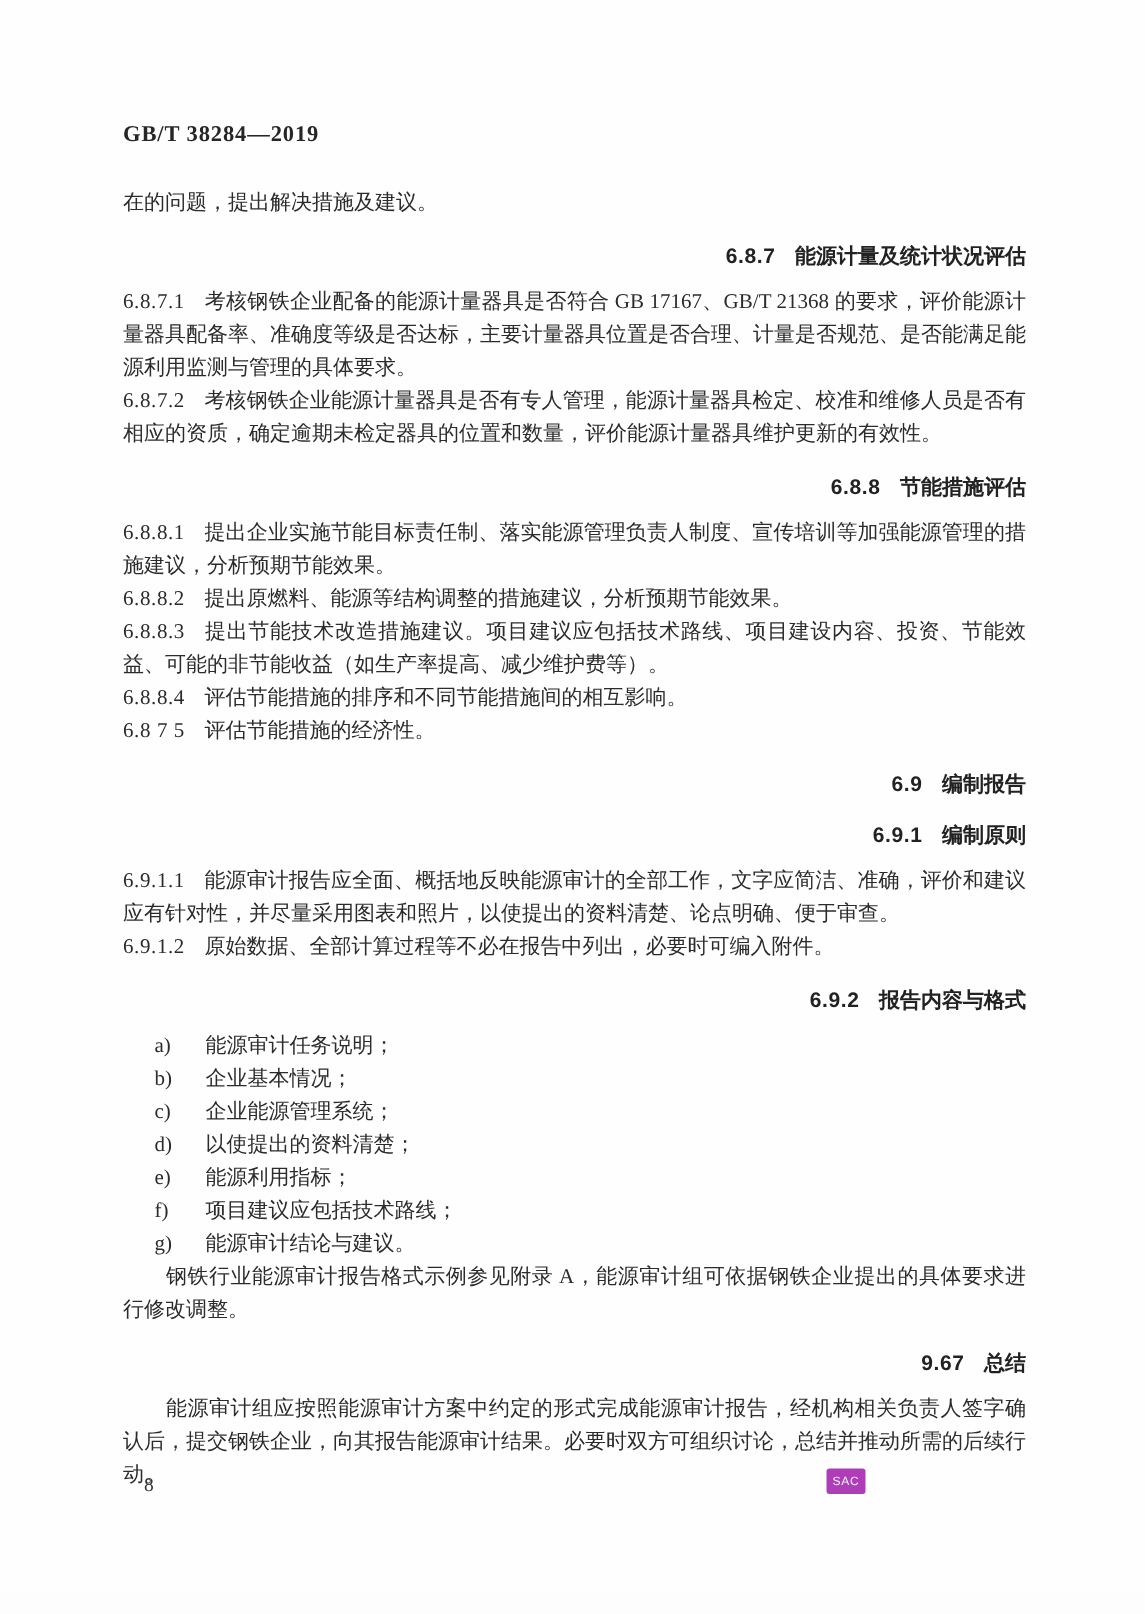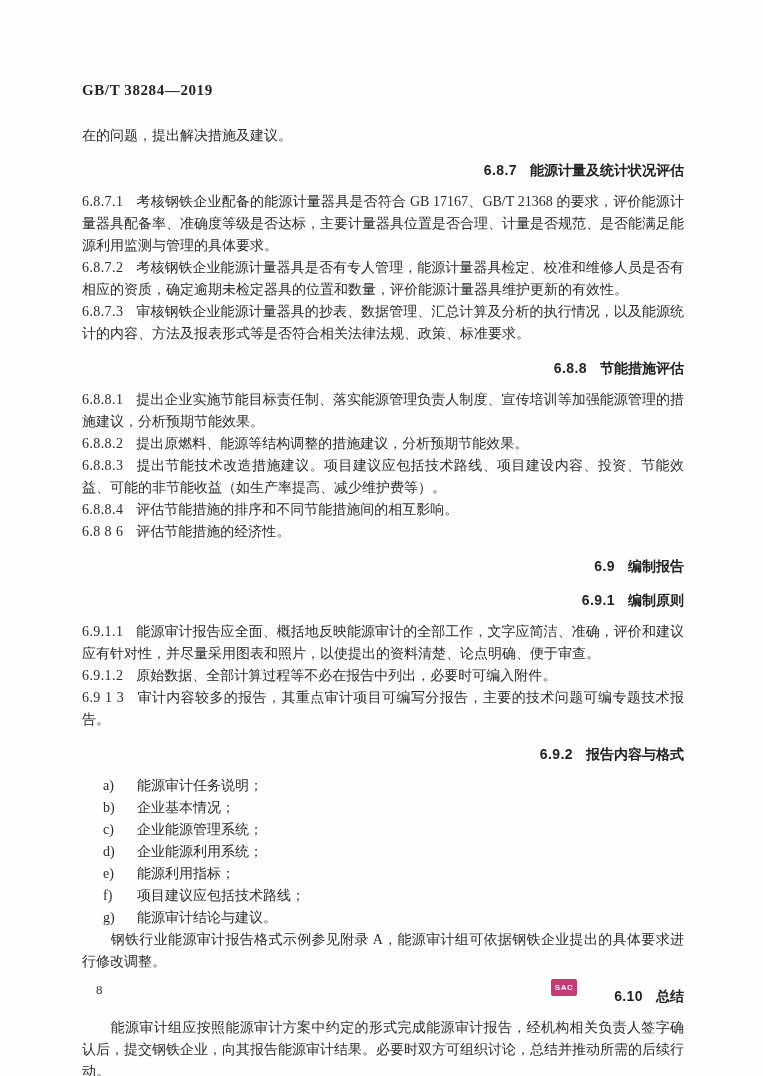--- a/index.html
+++ b/index.html
@@ -48,105 +48,103 @@
   .page-number {
     position: absolute;
     left: 96px; top: 982px;
     font-size: 13px;
     color: #333;
   }
   .watermark {
     position: absolute;
     left: 551px; top: 979px;
     width: 26px; height: 17px;
-    background: #be185d;
+    background: #a21caf;
     border-radius: 2px;
     opacity: 0.85;
     display: flex; align-items: center; justify-content: center;
     font-family: "Liberation Sans", "DejaVu Sans", sans-serif;
-    font-size: 8px; font-weight: bold;
+    font-size: 8px; font-weight: normal;
     color: #f4f7fd;
     letter-spacing: 0.5px;
   }
 </style>
 </head>
 <body>
 
 <div class="page">
   <div class="content">
 
     <p class="doc-header">GB/T 38284—2019</p>
 
     <p class="blk"><span>在的问题，提出解决措施及建议。</span></p>
 
     <p class="h"><span class="num">6.8.7</span><span>能源计量及统计状况评估</span></p>
 
     <p class="blk"><span class="num">6.8.7.1</span><span>考核钢铁企业配备的能源计量器具是否符合 GB 17167、GB/T 21368 的要求，评价能源计量器具配备率、准确度等级是否达标，主要计量器具位置是否合理、计量是否规范、是否能满足能源利用监测与管理的具体要求。</span></p>
 
     <p class="blk"><span class="num">6.8.7.2</span><span>考核钢铁企业能源计量器具是否有专人管理，能源计量器具检定、校准和维修人员是否有相应的资质，确定逾期未检定器具的位置和数量，评价能源计量器具维护更新的有效性。</span></p>
 
-    <p class="blk"><span class="num">6.8.7.3</span><span>审核钢铁企业能源计量器具的抄表、数据管理、汇总计算及分析的执行情况，以及能源统计的内容、方法及报表形式等是否符合相关法律法规、政策、标准要求。</span></p>
 
     <p class="h"><span class="num">6.8.8</span><span>节能措施评估</span></p>
 
     <p class="blk"><span class="num">6.8.8.1</span><span>提出企业实施节能目标责任制、落实能源管理负责人制度、宣传培训等加强能源管理的措施建议，分析预期节能效果。</span></p>
 
     <p class="blk"><span class="num">6.8.8.2</span><span>提出原燃料、能源等结构调整的措施建议，分析预期节能效果。</span></p>
 
     <p class="blk"><span class="num">6.8.8.3</span><span>提出节能技术改造措施建议。项目建议应包括技术路线、项目建设内容、投资、节能效益、可能的非节能收益（如生产率提高、减少维护费等）。</span></p>
 
     <p class="blk"><span class="num">6.8.8.4</span><span>评估节能措施的排序和不同节能措施间的相互影响。</span></p>
 
-    <p class="blk"><span class="num">6.8 8 6</span><span>评估节能措施的经济性。</span></p>
+    <p class="blk"><span class="num">6.8 7 5</span><span>评估节能措施的经济性。</span></p>
 
     <p class="h"><span class="num">6.9</span><span>编制报告</span></p>
 
     <p class="h"><span class="num">6.9.1</span><span>编制原则</span></p>
 
     <p class="blk"><span class="num">6.9.1.1</span><span>能源审计报告应全面、概括地反映能源审计的全部工作，文字应简洁、准确，评价和建议应有针对性，并尽量采用图表和照片，以使提出的资料清楚、论点明确、便于审查。</span></p>
 
     <p class="blk"><span class="num">6.9.1.2</span><span>原始数据、全部计算过程等不必在报告中列出，必要时可编入附件。</span></p>
 
-    <p class="blk"><span class="num">6.9 1 3</span><span>审计内容较多的报告，其重点审计项目可编写分报告，主要的技术问题可编专题技术报告。</span></p>
 
     <p class="h"><span class="num">6.9.2</span><span>报告内容与格式</span></p>
 
 
     <div class="li">
         <span class="mk">a)</span>
         <span>能源审计任务说明；</span>
       </div>
     <div class="li">
         <span class="mk">b)</span>
         <span>企业基本情况；</span>
       </div>
     <div class="li">
         <span class="mk">c)</span>
         <span>企业能源管理系统；</span>
       </div>
     <div class="li">
         <span class="mk">d)</span>
-        <span>企业能源利用系统；</span>
+        <span>以使提出的资料清楚；</span>
       </div>
     <div class="li">
         <span class="mk">e)</span>
         <span>能源利用指标；</span>
       </div>
     <div class="li">
         <span class="mk">f)</span>
         <span>项目建议应包括技术路线；</span>
       </div>
     <div class="li">
         <span class="mk">g)</span>
         <span>能源审计结论与建议。</span>
       </div>
 
     <p class="blk ind"><span>钢铁行业能源审计报告格式示例参见附录 A，能源审计组可依据钢铁企业提出的具体要求进行修改调整。</span></p>
 
-    <p class="h"><span class="num">6.10</span><span>总结</span></p>
+    <p class="h"><span class="num">9.67</span><span>总结</span></p>
 
     <p class="blk ind"><span>能源审计组应按照能源审计方案中约定的形式完成能源审计报告，经机构相关负责人签字确认后，提交钢铁企业，向其报告能源审计结果。必要时双方可组织讨论，总结并推动所需的后续行动。</span></p>
 
   </div>
 
   <div class="page-number">8</div>
 
   <div class="watermark">SAC</div>
 </div>
 

